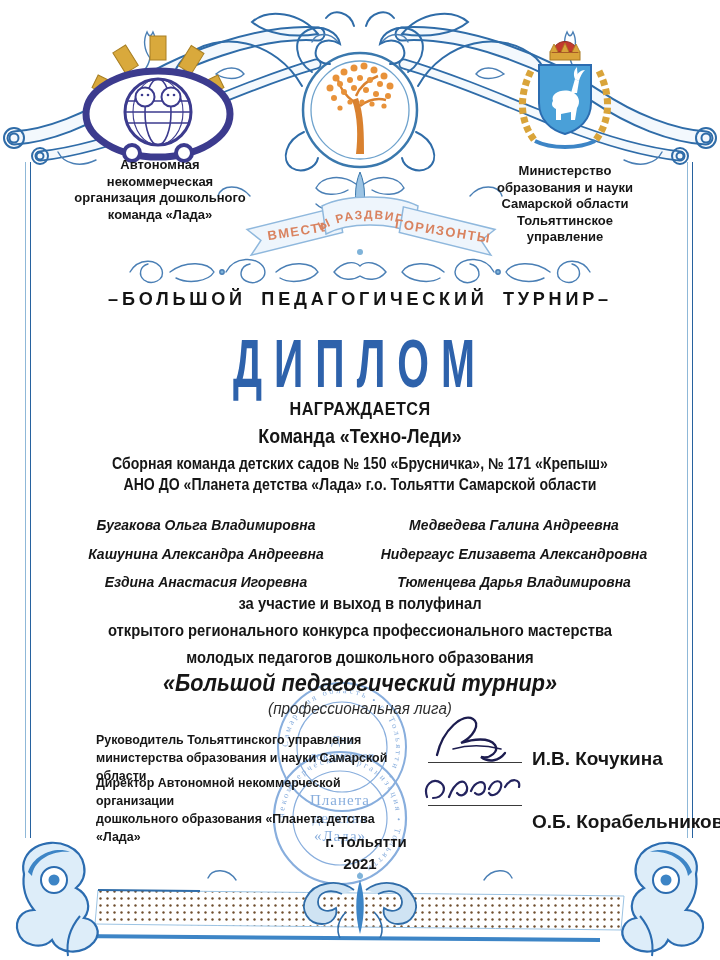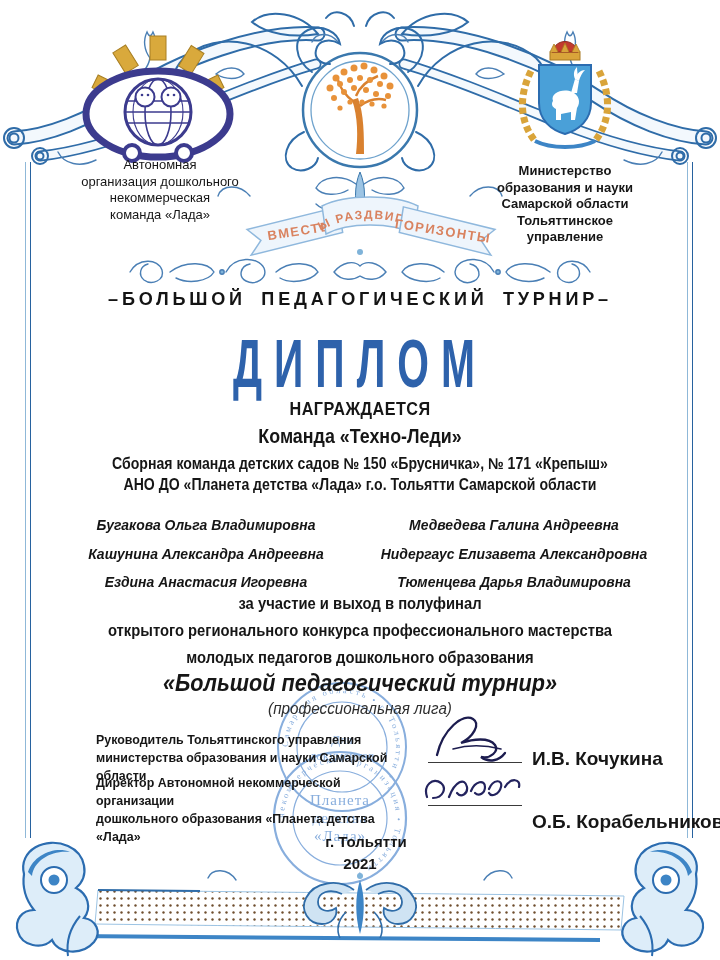--- a/index.html
+++ b/index.html
@@ -13,21 +13,21 @@
   .thin{stroke-width:1.4;stroke:#4a7fb5;}
   .ribbon-out{stroke:#2f6ca8;stroke-width:15;fill:none;stroke-linecap:round;}
   .ribbon-in{stroke:#f3f8fd;stroke-width:11;fill:none;stroke-linecap:round;}
   .ribbon-out2{stroke:#2f6ca8;stroke-width:11;fill:none;stroke-linecap:round;}
   .ribbon-in2{stroke:#f4f9fd;stroke-width:7.5;fill:none;stroke-linecap:round;}
   .motto{font-family:"Liberation Sans",sans-serif;font-weight:bold;fill:#d9825f;letter-spacing:1.5px;}
   
   .vline{position:absolute;top:162px;height:676px;width:4px;
          border-left:1.4px solid #8fb8d8;border-right:1.6px solid #27629f;}
   
-  #orgL{left:66px;top:157px;width:188px;font-size:13px;font-weight:normal;line-height:16.5px;text-align:center;position:absolute;}
+  #orgL{left:66px;top:157px;width:188px;font-size:13px;font-weight:bold;line-height:16.5px;text-align:center;position:absolute;}
   #orgR{left:466px;top:163px;width:198px;font-size:13px;font-weight:bold;line-height:16.5px;text-align:center;position:absolute;}
   .banner-title{top:288px;font-size:19px;font-weight:800;letter-spacing:4px;word-spacing:7px;
                 transform:scaleX(.95);color:#141414;}
   .diplom{top:324px;font-size:68px;font-weight:700;letter-spacing:20px;color:#2e62ab;
           transform:scaleX(.6);}
   .awarded{top:399px;font-size:18px;font-weight:700;transform:scaleX(.9);letter-spacing:.5px;}
   .team{top:424px;font-size:21px;font-weight:700;transform:scaleX(.85);}
   .desc{font-size:16px;font-weight:700;transform:scaleX(.88);}
   .members{position:absolute;top:511px;left:52px;right:52px;display:flex;z-index:2;align-items:center;}
   .mcol{width:50%;text-align:center;font-style:italic;font-weight:bold;font-size:15px;
@@ -196,22 +196,22 @@
       <use href="#divL" transform="translate(720,0) scale(-1,1)"></use>
       <path class="curl thin" d="M334,272 C342,262 354,260 360,266 C366,260 378,262 386,272 C378,282 366,280 360,276 C354,280 342,282 334,272 Z" fill="#e6f1fa"></path>
     </g>
   </svg>
 
   <div class="vline" style="left:25px;"></div>
   <div class="vline" style="left:687px;"></div>
 
   <div id="orgL">
     <div>Автономная</div>
+    <div>некоммерческая</div>
     <div>организация дошкольного</div>
-    <div>некоммерческая</div>
     <div>команда «Лада»</div>
   </div>
   <div id="orgR">
     <div>Министерство</div>
     <div>образования и науки</div>
     <div>Самарской области</div>
     <div>Тольяттинское</div>
     <div>управление</div>
   </div>
 

